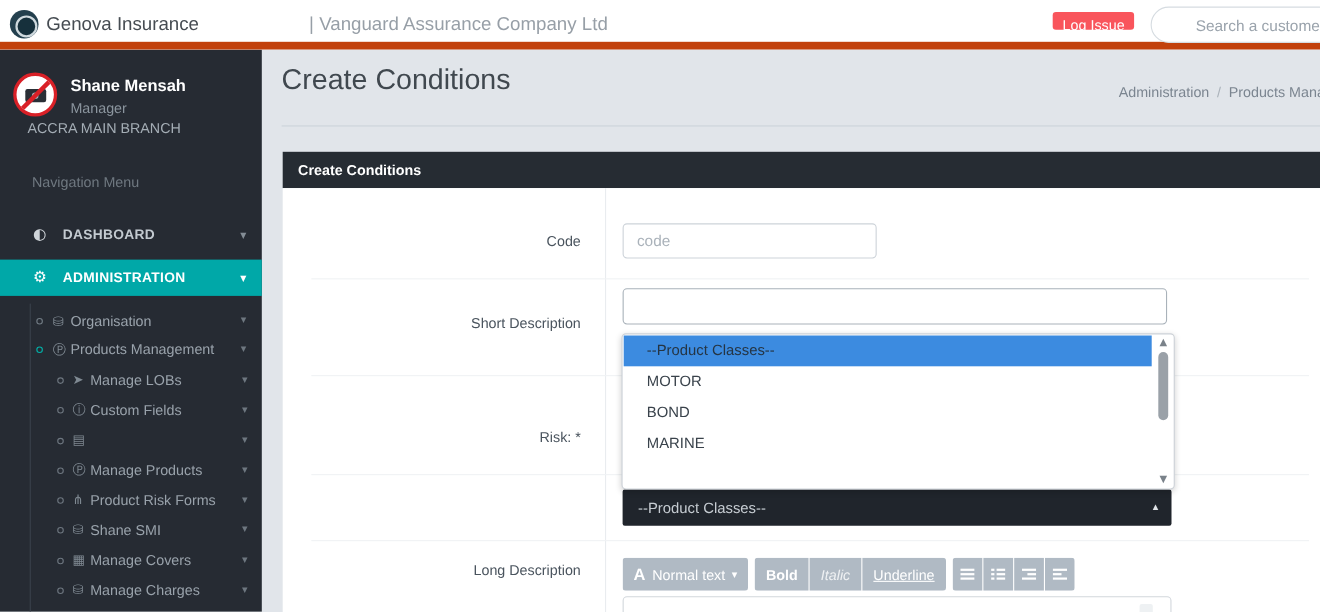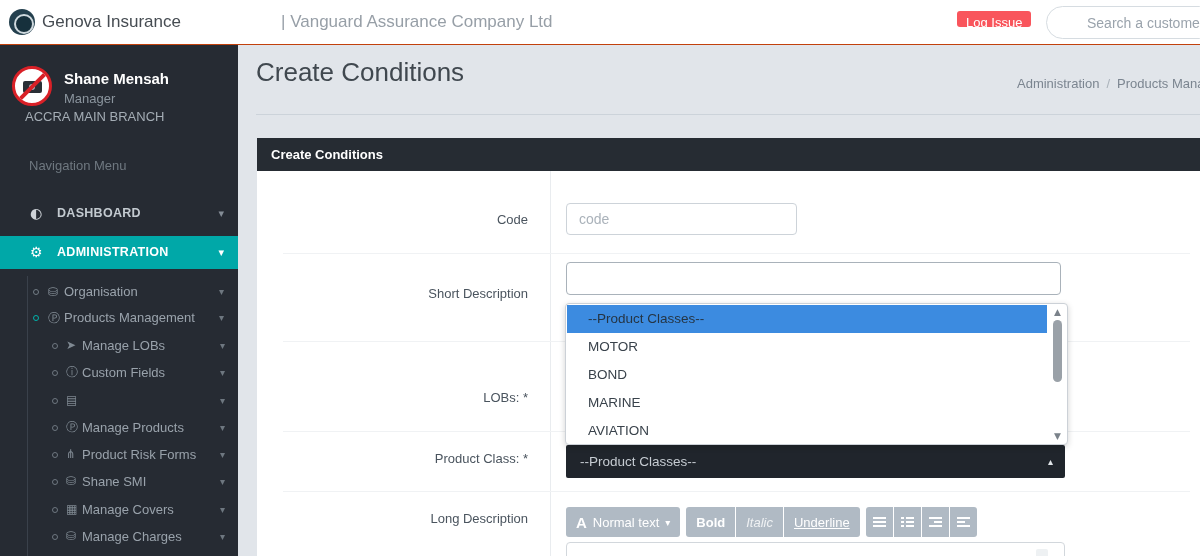--- a/index.html
+++ b/index.html
@@ -2,21 +2,21 @@
 <html><head>
 <meta charset="utf-8">
 <style>
   * { margin:0; padding:0; box-sizing:border-box; }
   html,body { width:1200px; height:556px; overflow:hidden; background:#e1e5ea;
     font-family:"Liberation Sans","DejaVu Sans",sans-serif; }
   .ic { font-family:"DejaVu Sans",sans-serif; }
 
   
   .topbar { position:absolute; left:0; top:0; width:1200px; height:45px; background:#fff;
-    border-bottom:1px solid #c2410c; z-index:30; }
+    border-bottom:7px solid #c2410c; z-index:30; }
   .logo-icon { position:absolute; left:9px; top:9px; width:26px; height:26px; border-radius:50%;
     background:#24404e; }
   .logo-icon::after { content:""; position:absolute; left:5px; top:5px; width:16px; height:16px;
     border-radius:50%; border:2px solid #cfd9de; background:#16303c; }
   .brand { position:absolute; left:42px; top:0; line-height:44px; font-size:17px; color:#464c52; }
   .company { position:absolute; left:281px; top:0; line-height:44px; font-size:17px; color:#979fa7; }
   .log-issue { position:absolute; left:957px; top:11px; height:16px; padding:0 9px; border:none;
     background:#f9555c; color:#fff; font-size:13px; border-radius:3px; line-height:24px;
     font-family:inherit; cursor:pointer; }
   .search-pill { position:absolute; left:1046px; top:6px; width:170px; height:33px;
@@ -247,23 +247,22 @@
       <div class="h-line" style="top:170px;"></div>
       <div class="h-line" style="top:260px;"></div>
       <div class="h-line" style="top:320px;"></div>
 
       <div class="f-label" style="top:41px;">Code</div>
       <input class="text-input" style="left: 309px; top: 32px; width: 231px; height: 32px;" placeholder="code">
 
       <div class="f-label" style="top:115px;">Short Description</div>
       <input class="text-input" style="left: 309px; top: 91px; width: 495px; height: 33px; border-color: rgb(169, 178, 186);">
 
-      <div class="f-label" style="top:219px;">LOBs: *</div>
-
-      <div class="f-label" style="top:280px;">Product Class: *</div>
+      <div class="f-label" style="top:219px;">Risk: *</div>
+
       <div class="dark-select">
         <span class="val">--Product Classes--</span>
         <span class="caret ic">▴</span>
       </div>
 
       <div class="f-label" style="top:340px;">Long Description</div>
       <div class="toolbar">
         <div class="btn-group">
           <button class="tb-btn">
             <span class="big-a">A</span>
@@ -320,21 +319,20 @@
     <div class="dd-options">
 
         <div class="dd-option selected">--Product Classes--</div>
 
         <div class="dd-option">MOTOR</div>
 
         <div class="dd-option">BOND</div>
 
         <div class="dd-option">MARINE</div>
 
-        <div class="dd-option">AVIATION</div>
       </div>
     <div class="dd-scrollbar">
       <div class="dd-arrow up ic">▲</div>
       <div class="dd-thumb"></div>
       <div class="dd-arrow down ic">▼</div>
     </div>
   </div>
 </div>
 
 </body></html>

